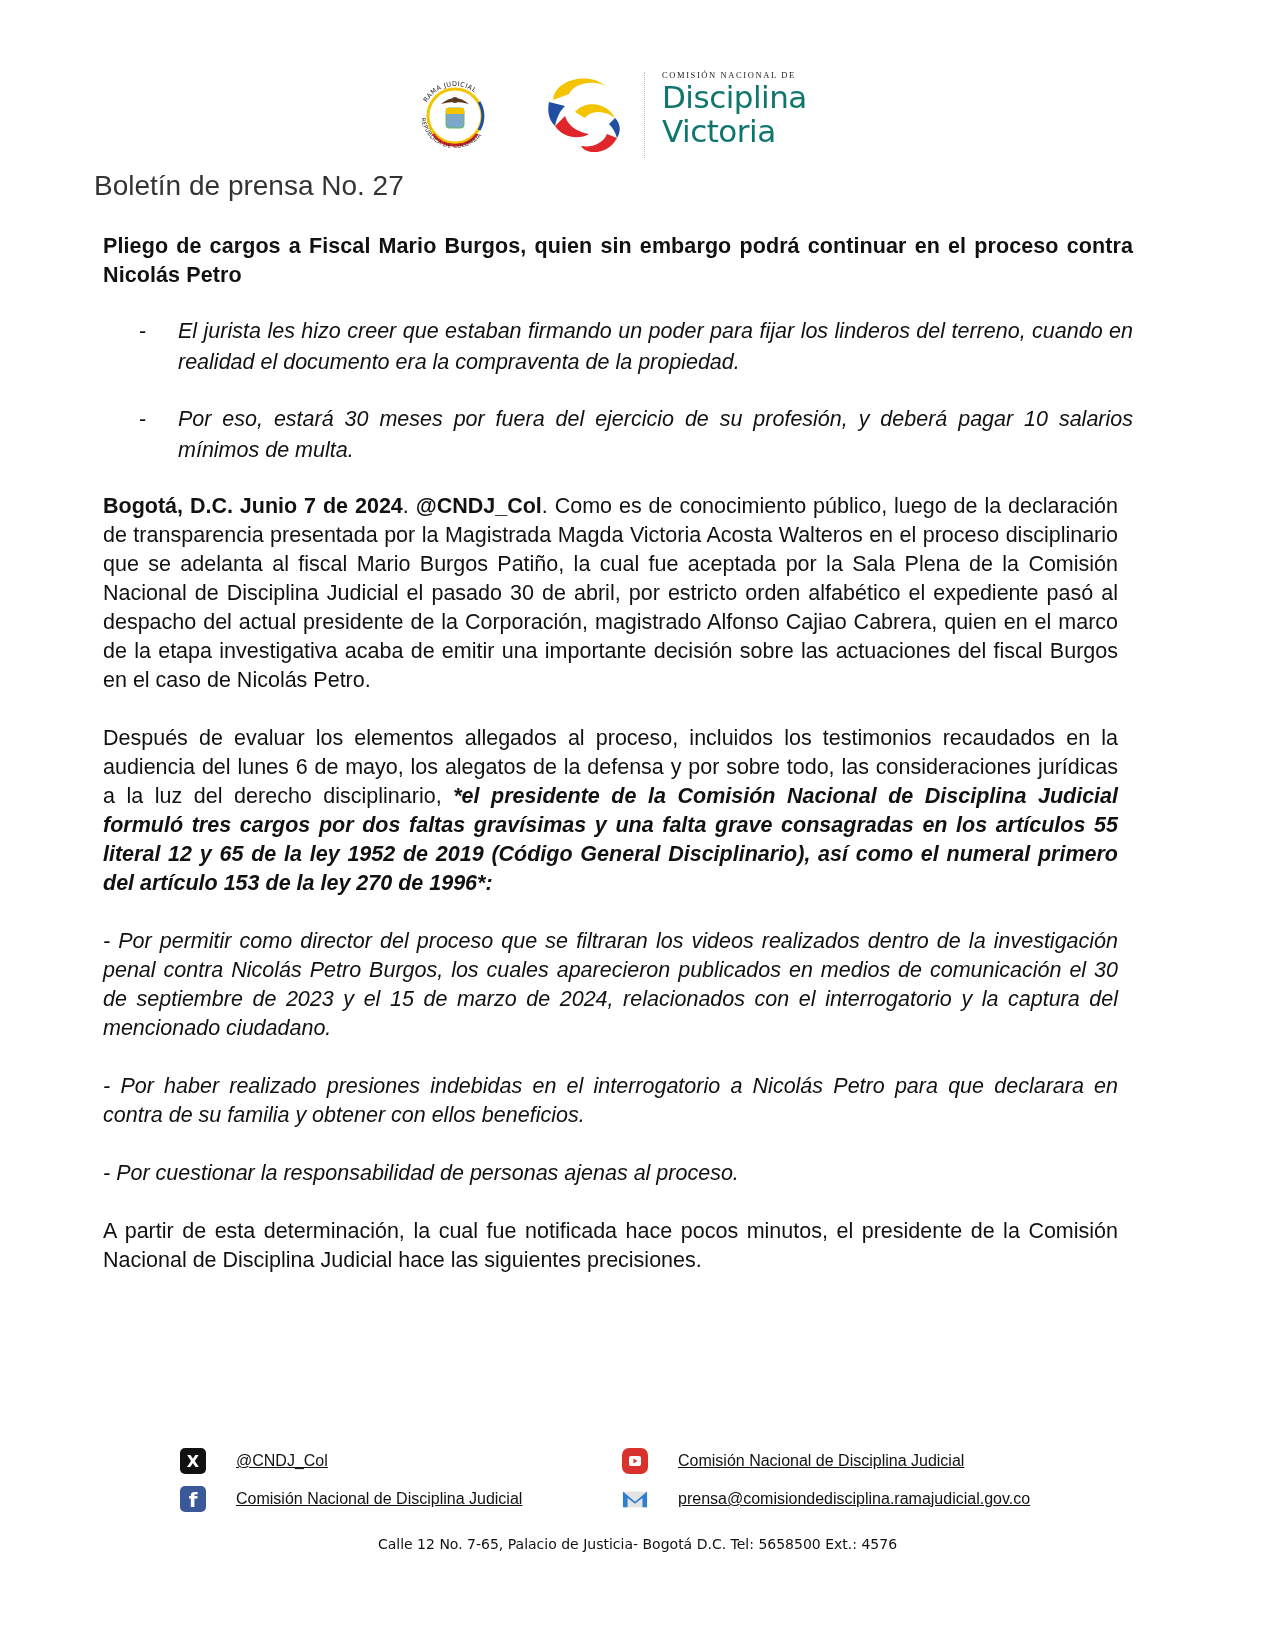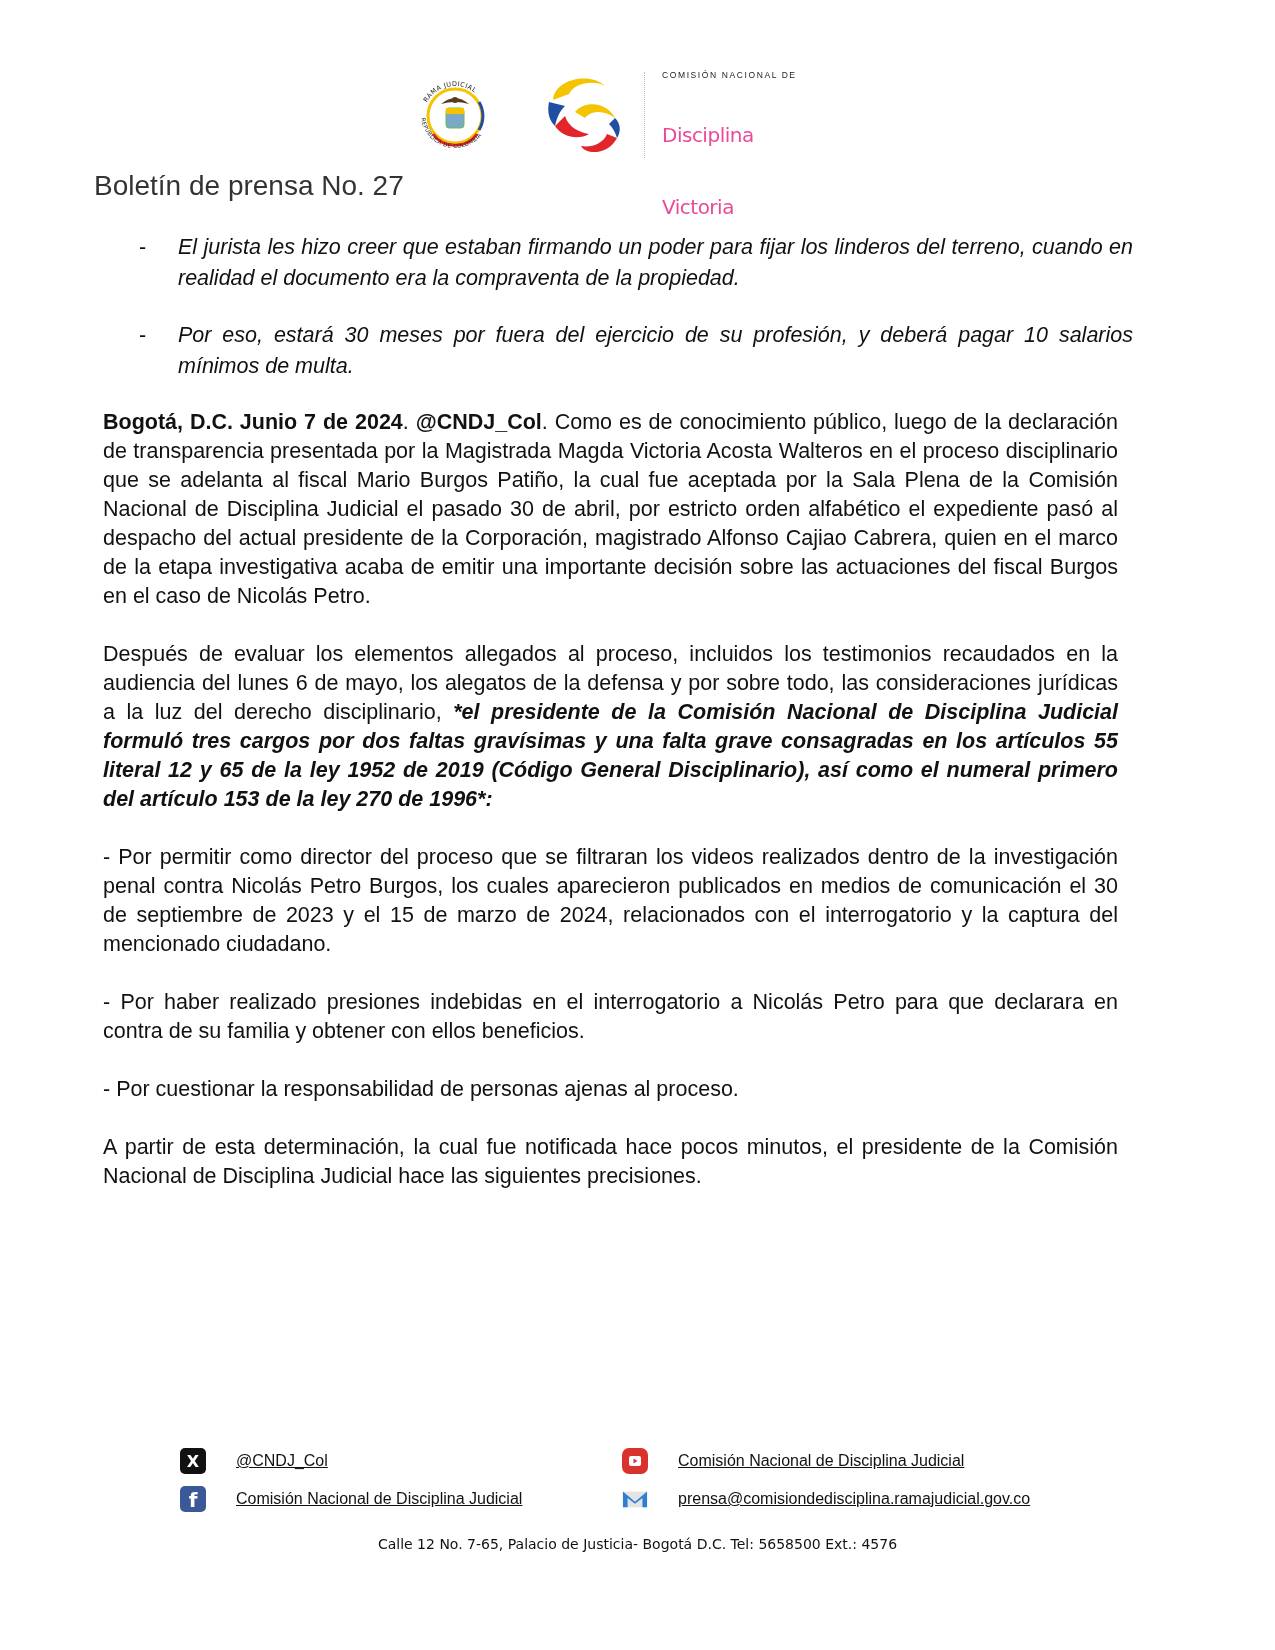--- a/index.html
+++ b/index.html
@@ -5,34 +5,34 @@
     html, body { margin: 0; padding: 0; background: #ffffff; }
     body { width: 1275px; height: 1650px; position: relative; overflow: hidden;
            font-family: "Liberation Sans", sans-serif; color: #111; }
 
     
     .header { position: absolute; top: 68px; left: 0; width: 1275px; height: 92px; }
     .seal { position: absolute; left: 413px; top: 6px; width: 84px; height: 84px; }
     .swirl { position: absolute; left: 545px; top: 4px; width: 80px; height: 82px; }
     .divider-v { position: absolute; left: 644px; top: 4px; height: 86px; border-left: 1px dotted #bbb; }
     .brand { position: absolute; left: 662px; top: 2px; }
-    .brand-small { font-family: Liberation Sans, sans-serif; font-size: 8.5px; letter-spacing: 1.6px; color: #222; }
-    .brand-big { font-family: "DejaVu Sans", sans-serif; font-size: 20px; line-height: 34px; color: #ec4899; font-weight: normal; letter-spacing: -0.5px; margin-top: 38px; }
+    .brand-small { font-family: Liberation Serif, serif; font-size: 8.5px; letter-spacing: 1.6px; color: #222; }
+    .brand-big { font-family: "DejaVu Sans", sans-serif; font-size: 31px; line-height: 34px; color: #0f766e; font-weight: normal; letter-spacing: -0.5px; }
 
     .bulletin { position: absolute; left: 94px; top: 170px; font-size: 28px; color: #333; }
 
     .content { position: absolute; left: 103px; top: 232px; width: 1030px; font-size: 21.5px; line-height: 29px; }
     .title { font-weight: bold; text-align: justify; margin: 0 0 26px 0; font-size: 21.5px; letter-spacing: 0.1px; }
     .bullets { margin: 0 0 18px 0; padding: 0; list-style: none; }
     .bullets li { position: relative; padding-left: 75px; font-style: italic; text-align: justify; margin-bottom: 26px; font-size: 21.5px; line-height: 31px; }
     .bullets li .dash { position: absolute; left: 36px; top: 0; font-style: normal; }
     p { margin: 0 15px 29px 0; text-align: justify; }
     .b { font-weight: bold; }
     .bi { font-weight: bold; font-style: italic; }
-    .it { }
+    .it { font-style: italic; }
 
     
     .footer { position: absolute; left: 0; top: 1440px; width: 1275px; }
     .fitem { position: absolute; display: flex; align-items: center; font-size: 16px; }
     .fitem a { color: #111; text-decoration: underline; }
     .ficon { width: 26px; height: 26px; border-radius: 5px; display: inline-flex; align-items: center; justify-content: center; margin-right: 30px; color: #fff; font-weight: bold; font-size: 17px; }
     .ic-x { background: #111; font-family: "DejaVu Sans", sans-serif; font-size: 16px; }
     .ic-fb { background: #3b5998; font-family: "DejaVu Sans", sans-serif; font-size: 20px; align-items: flex-end; }
     .ic-yt { background: #d9312b; border-radius: 7px; }
     .ic-mail { background: transparent; border-radius: 0; }
@@ -70,20 +70,21 @@
   <div class="brand">
     <div class="brand-small">COMISIÓN NACIONAL DE</div>
     <div class="brand-big">Disciplina</div>
     <div class="brand-big">Victoria</div>
   </div>
 </div>
 
 <div class="bulletin">Boletín de prensa No. 27</div>
 
 <div class="content">
+  <div class="title">Pliego de cargos a Fiscal Mario Burgos, quien sin embargo podrá continuar en el proceso contra Nicolás Petro</div>
 
   <ul class="bullets">
     <li>
       <span class="dash">-</span>
       <span>El jurista les hizo creer que estaban firmando un poder para fijar los linderos del terreno, cuando en realidad el documento era la compraventa de la propiedad.</span>
     </li>
     <li>
       <span class="dash">-</span>
       <span>Por eso, estará 30 meses por fuera del ejercicio de su profesión, y deberá pagar 10 salarios mínimos de multa.</span>
     </li>

